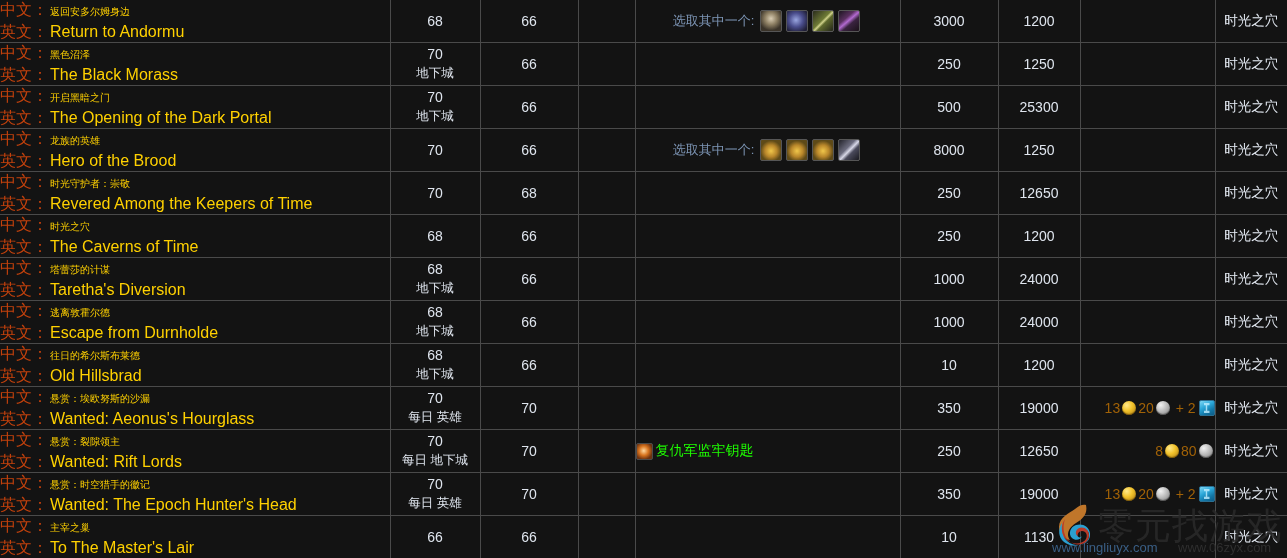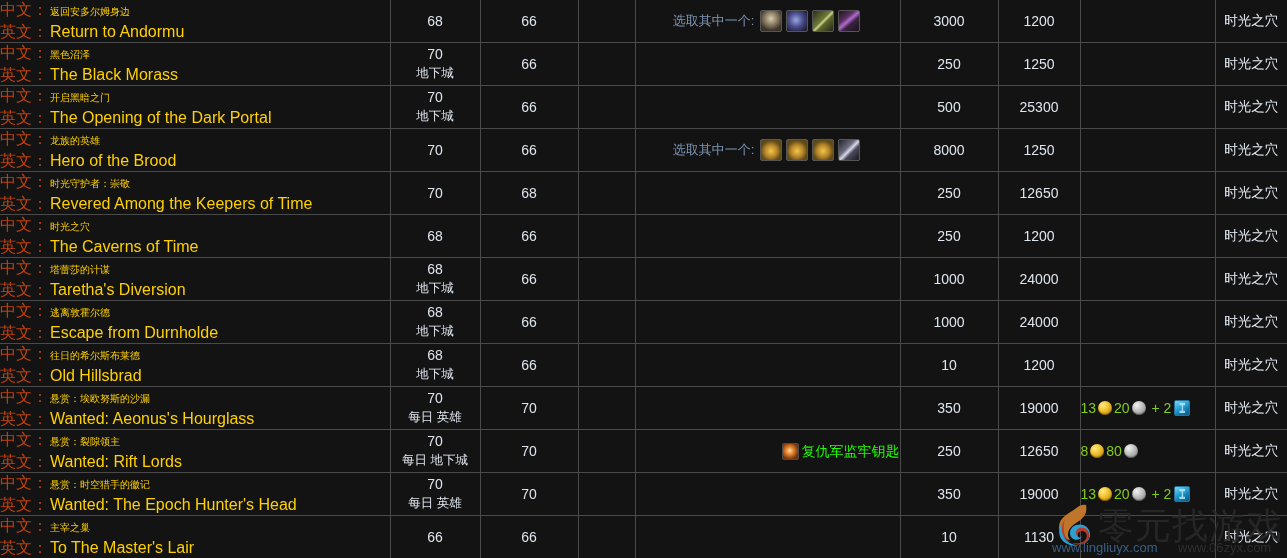--- a/index.html
+++ b/index.html
@@ -115,23 +115,24 @@
   .ic-d { background:
       linear-gradient(140deg, #1d1620 0%, #5a3060 35%, #b26ad0 48%, #3a2340 62%, #1a1218 100%); }
   .ic-e { background:
       radial-gradient(circle at 50% 55%, #f0c64a 0%, #b8862a 40%, #5e4a18 70%),
       linear-gradient(#2a3a63, #16203a); }
   .ic-f { background:
       linear-gradient(135deg, #23232b 0%, #6d6d80 40%, #d8d8e8 52%, #4a4a5c 64%, #1a1a20 100%); }
 
   
   .itemlink {
-    text-align: right;
+    text-align: left;
     white-space: nowrap;
     padding: 4px 0;
+    font-family: Liberation Serif, serif;
   }
   .itemlink .key-icon {
     display: inline-block;
     width: 17px;
     height: 17px;
     vertical-align: middle;
     margin-right: 3px;
     border: 1px solid #4b4b4b;
     border-radius: 2px;
     box-sizing: border-box;
@@ -140,23 +141,23 @@
       linear-gradient(#3a2a40, #1c1426);
   }
   .itemlink .link-text {
     color: #1eff00;
     font-size: 14px;
     vertical-align: middle;
   }
 
   
   .money {
-    text-align: left;
-    white-space: nowrap;
-    color: #84cc16;
+    text-align: right;
+    white-space: nowrap;
+    color: #a16207;
     font-size: 14px;
   }
   .coin {
     display: inline-block;
     width: 14px;
     height: 14px;
     border-radius: 50%;
     vertical-align: -2px;
     margin: 0 2px;
   }

